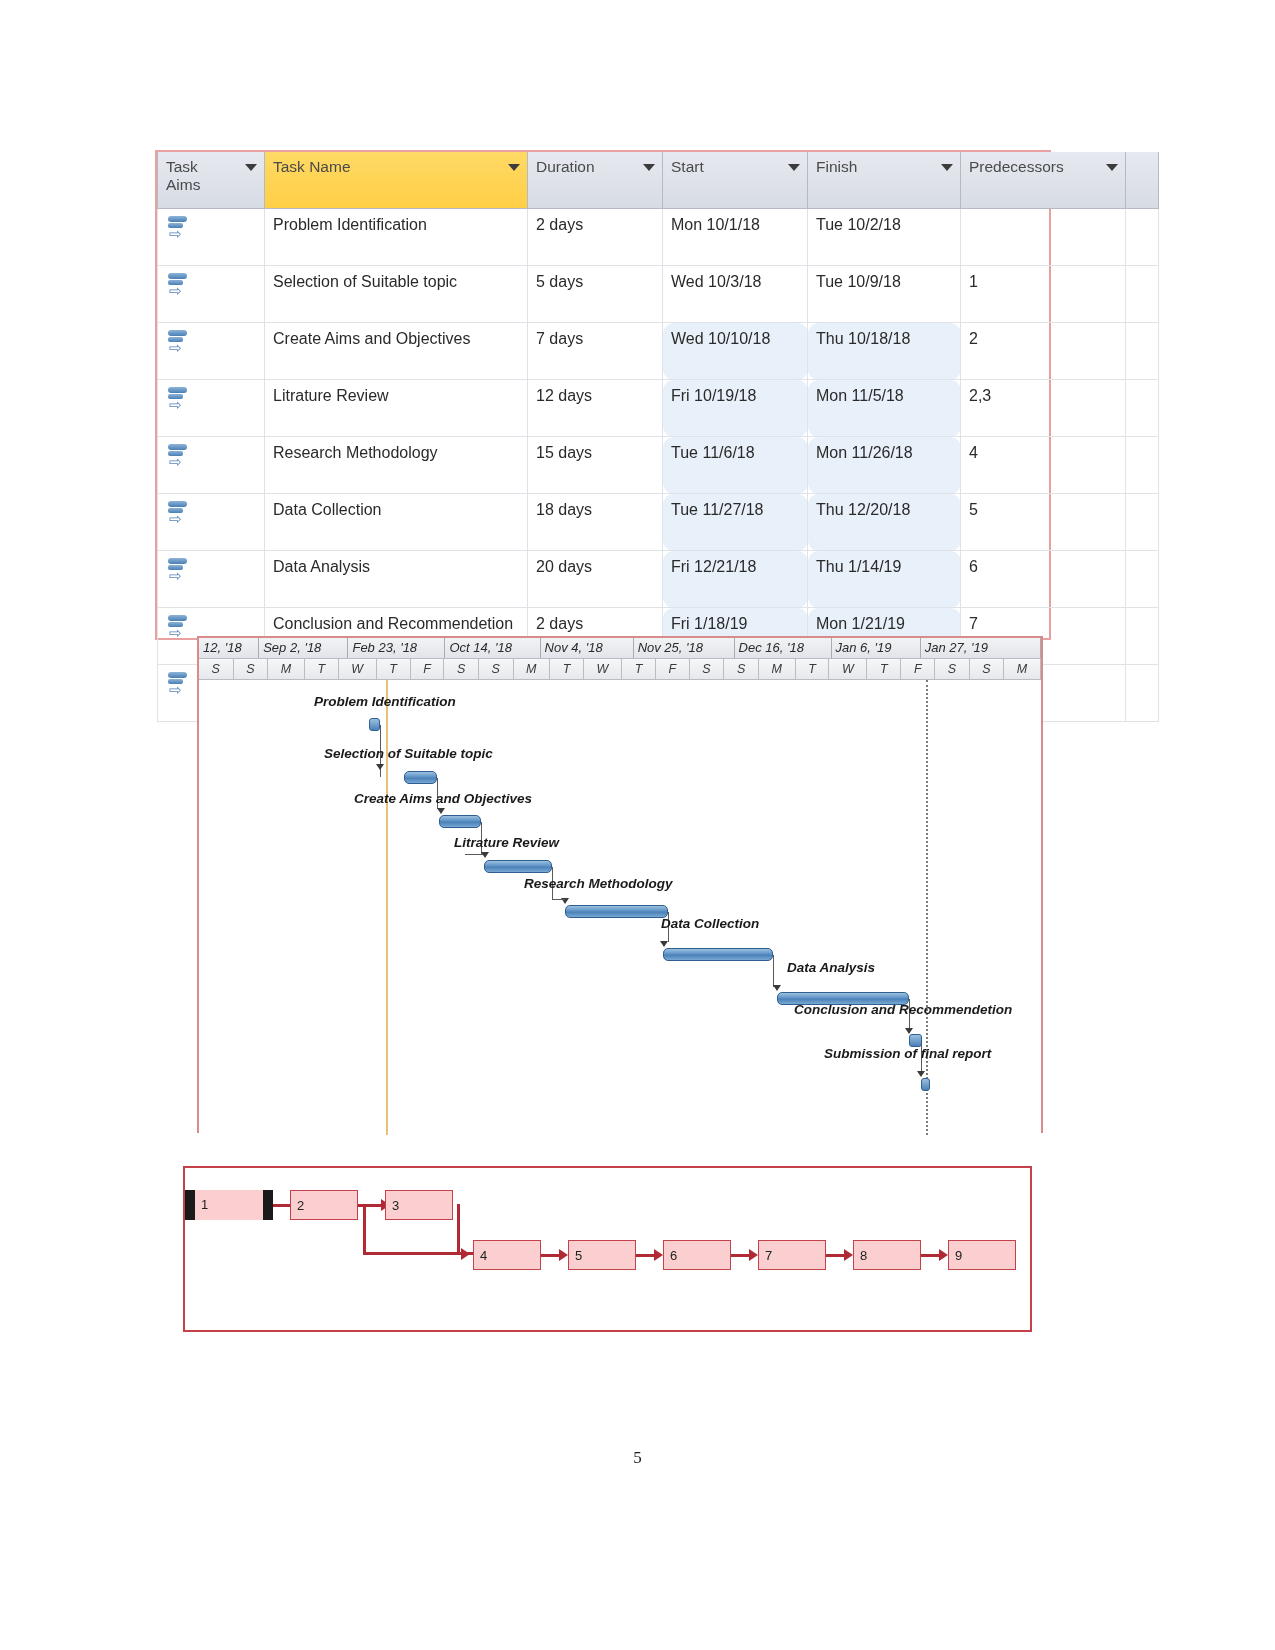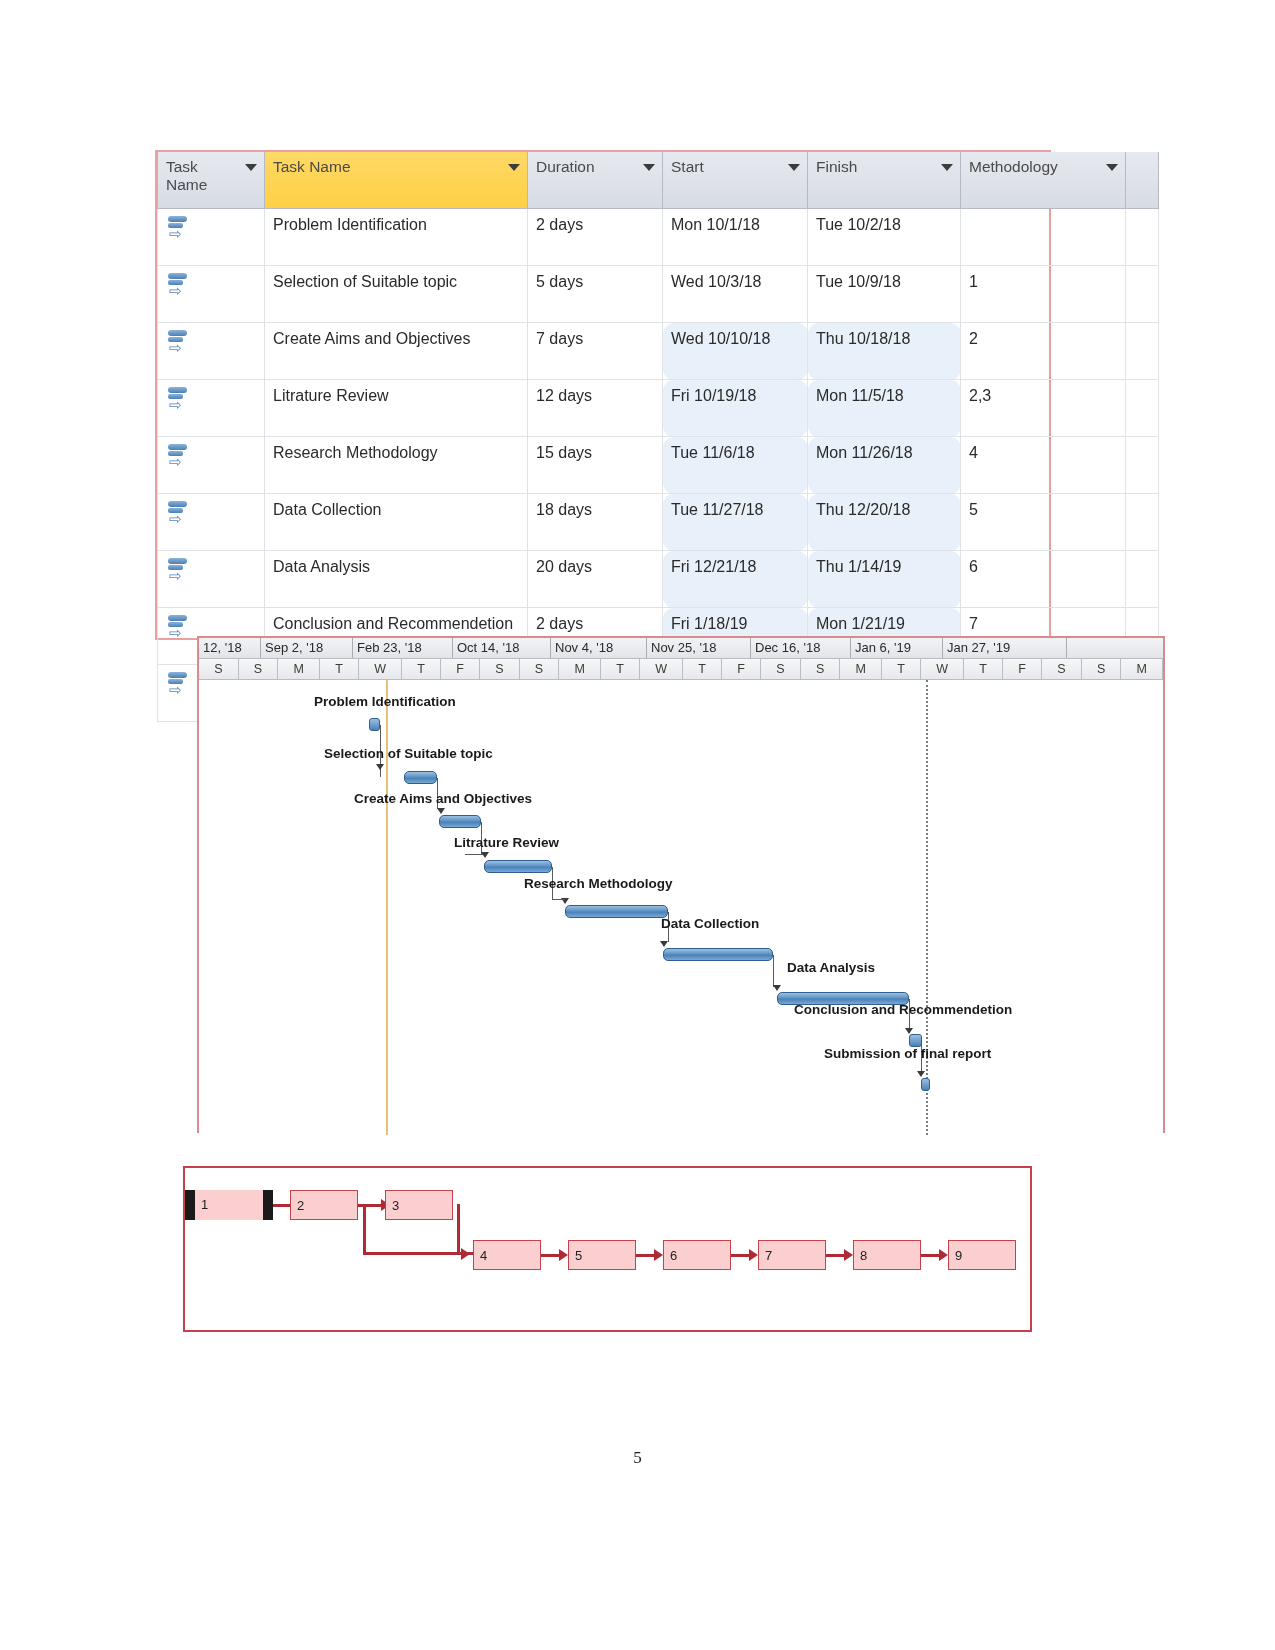--- a/index.html
+++ b/index.html
@@ -47,22 +47,22 @@
   }
   .mode-icon{display:block;width:26px;height:24px;position:relative;}
   .mode-icon .bar1{position:absolute;left:2px;top:1px;width:19px;height:6px;border-radius:3px;
      background:linear-gradient(to bottom,#8db4d8,#4a7fb5);}
   .mode-icon .bar2{position:absolute;left:2px;top:8px;width:15px;height:5px;border-radius:2px;
      background:linear-gradient(to bottom,#8db4d8,#4a7fb5);}
   .mode-icon .arrow{position:absolute;left:3px;top:13px;font-size:15px;color:#5a84b8;line-height:11px;}
 
   
   #gantt-wrap{
-    position:absolute;left:197px;top:636px;width:968px;height:497px;
-    border:2px solid #d98b8b;background:#3b82f6;box-sizing:border-box;
+    position:absolute;left:197px;top:636px;width:846px;height:497px;
+    border:2px solid #d98b8b;background:#3b82f6;box-sizing:border-box;font-style:italic;
   }
   #gantt-tl-top{display:flex;height:20px;border-bottom:1px solid #b9bcc3;
     background:linear-gradient(to bottom,#f2f3f5,#e2e4e9);}
   #gantt-tl-top .tl-cell{
     border-right:1px solid #a9acb3;font-size:13px;color:#2a2a2a;
     padding-left:4px;line-height:20px;white-space:nowrap;overflow:hidden;box-sizing:border-box;}
   #gantt-tl-days{display:flex;height:20px;border-bottom:1px solid #b9bcc3;
     background:linear-gradient(to bottom,#f6f7f8,#e6e8ec);}
   #gantt-tl-days .d-cell{
     flex:1 0 auto;border-right:1px solid #b9bcc3;font-size:12.5px;color:#3a3a3a;
@@ -108,41 +108,41 @@
 </style>
 </head>
 <body>
 
 <div id="task-table-wrap">
   <table class="taskgrid">
     <thead>
       <tr>
         <th class="tmode" style="width:92px">
           <span>Task</span><br>
-          <span>Name</span>
+          <span>Aims</span>
           <span class="dropdown-arrow"></span>
         </th>
         <th class="tname" style="width:248px">
           <span>Task Name</span>
           <span class="dropdown-arrow"></span>
         </th>
         <th style="width:120px">
           <span>Duration</span>
           <span class="dropdown-arrow"></span>
         </th>
         <th style="width:130px">
           <span>Start</span>
           <span class="dropdown-arrow"></span>
         </th>
         <th style="width:138px">
           <span>Finish</span>
           <span class="dropdown-arrow"></span>
         </th>
         <th style="width:150px">
-          <span>Methodology</span>
+          <span>Predecessors</span>
           <span class="dropdown-arrow"></span>
         </th>
         <th style="width:18px"></th>
       </tr>
     </thead>
     <tbody id="task-rows">
         <tr>
           <td class="c-mode">
             <span class="mode-icon">
               <span class="bar1"></span>

